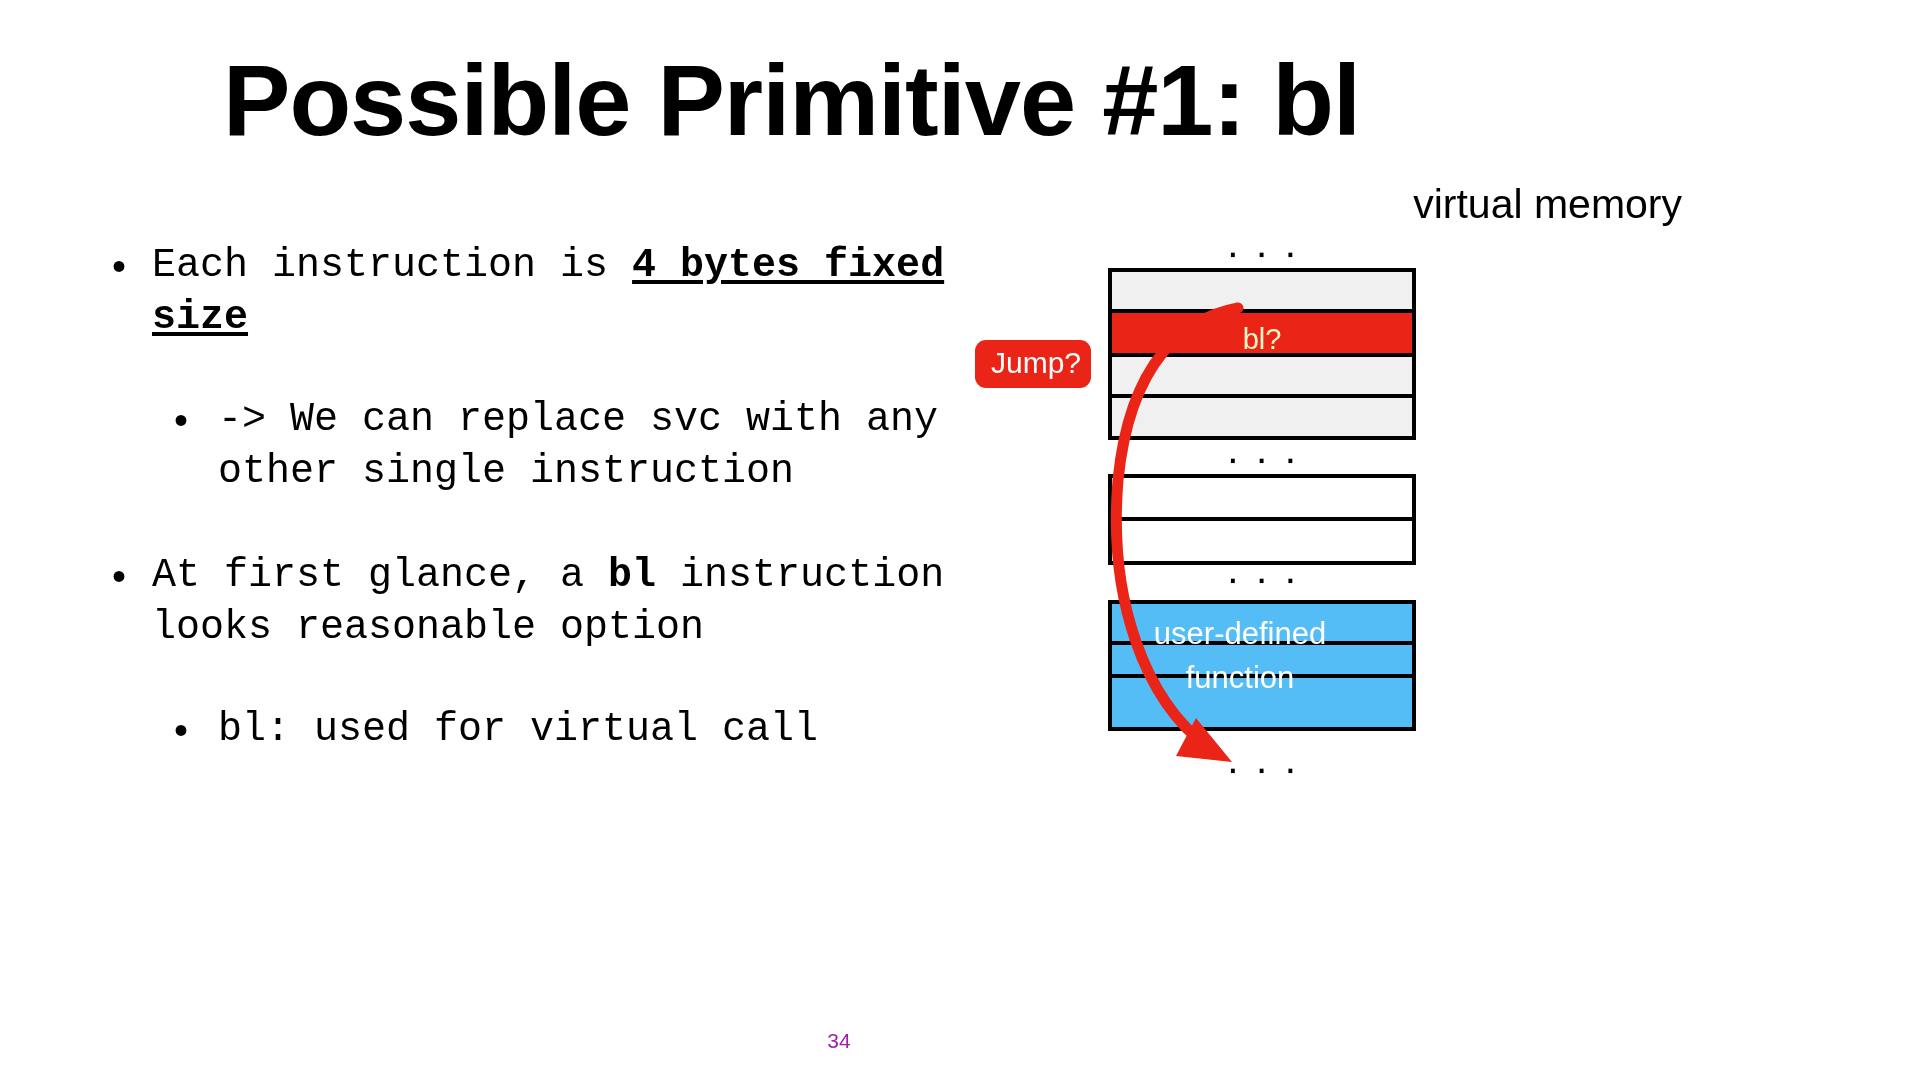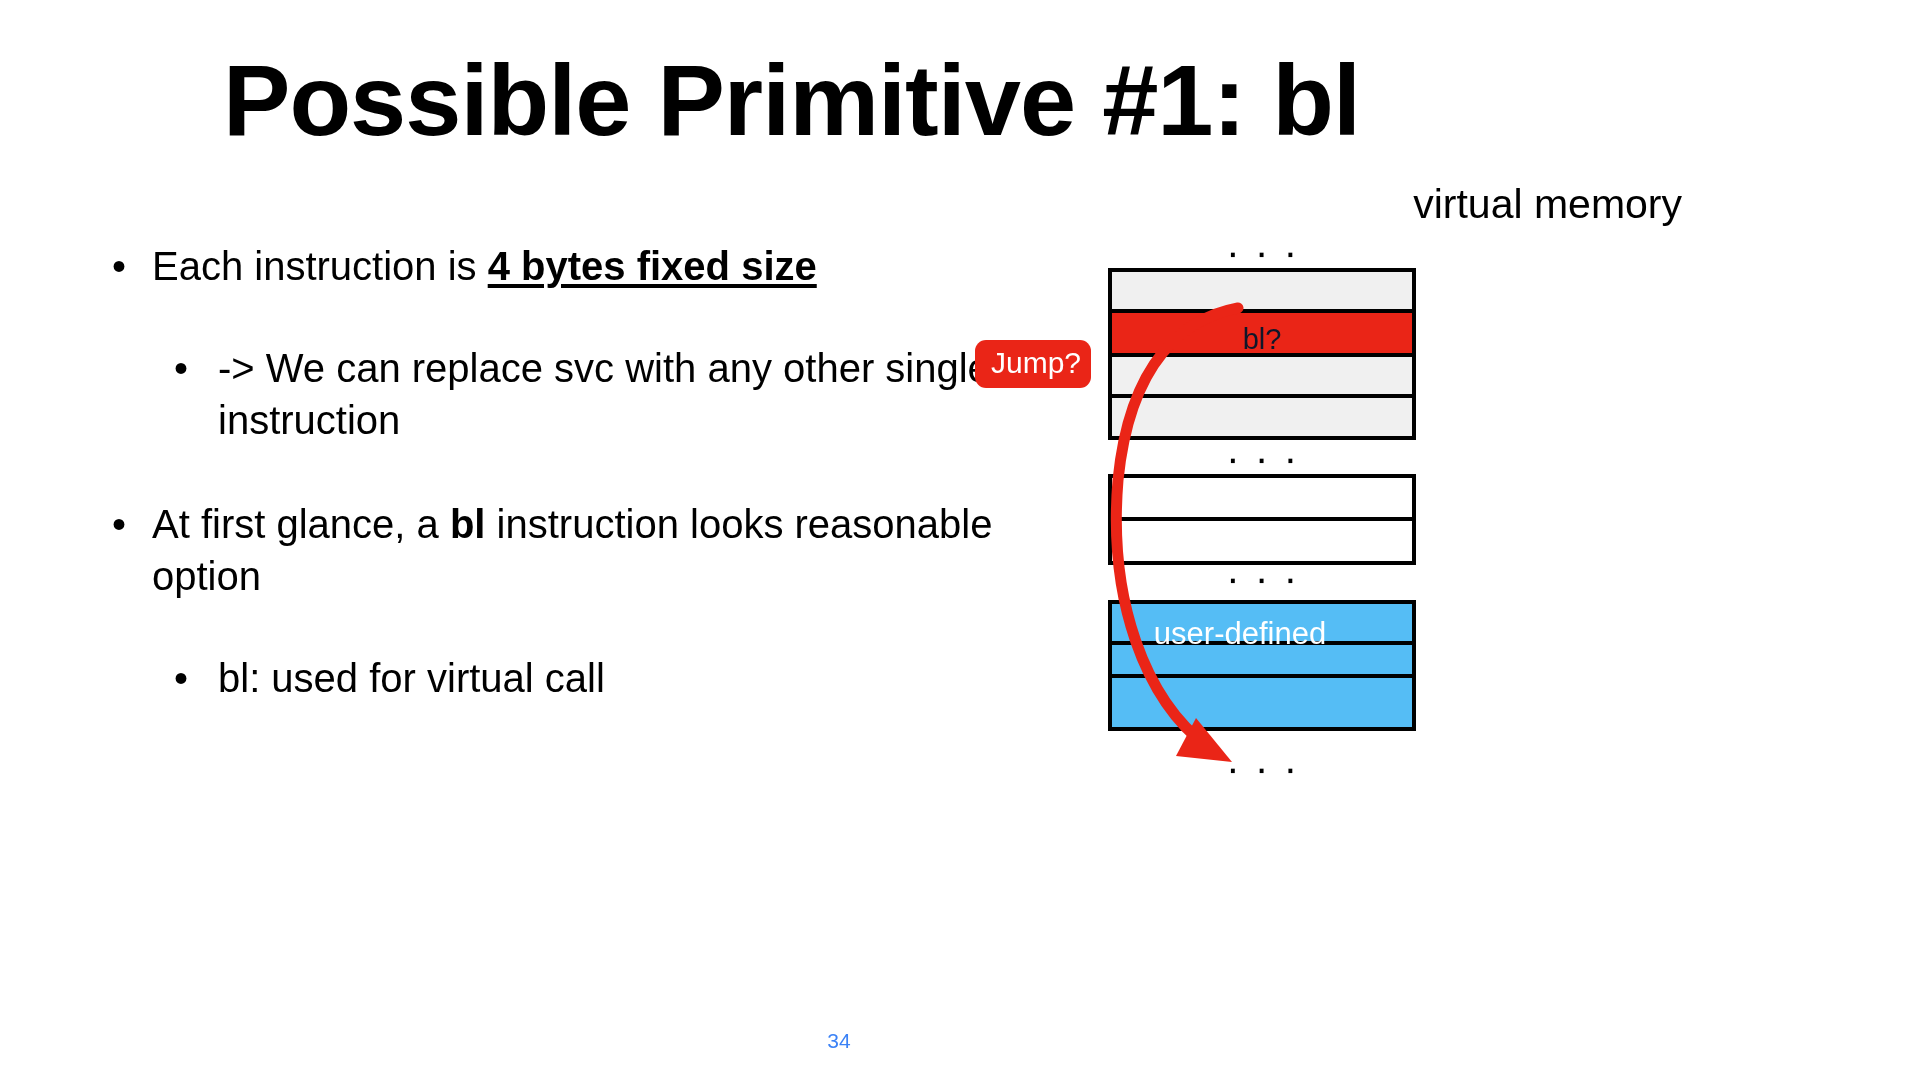--- a/index.html
+++ b/index.html
@@ -48,20 +48,21 @@
   .bullet-dot {
     flex: 0 0 auto;
     width: 40px;
     text-align: left;
     font-size: 40px;
     line-height: 1.3;
   }
   .bullet-l2 .bullet-dot { width: 44px; }
   .bullet-text {
     flex: 1 1 auto;
+    font-family: Liberation Mono, monospace;
   }
   .strong-underline {
     font-weight: bold;
     text-decoration: underline;
     text-underline-offset: 4px;
   }
   .strong-only { font-weight: bold; }
 
   
   #memory-diagram {
@@ -110,21 +111,21 @@
   .row-gray  { background: #f0f0f0; }
   .row-white { background: #ffffff; }
   .row-red   { background: #ea2517; }
   .row-blue  { background: #55bdf5; }
 
   .row-label {
     position: absolute;
     left: 0;
     width: 100%;
     text-align: center;
-    color: #0f172a;
+    color: #fef9c3;
     font-size: 29px;
     line-height: 1;
   }
 
   
   #blue-text-overlay {
     position: absolute;
     left: 8px;
     width: 264px;
     text-align: center;
@@ -156,21 +157,21 @@
   }
 
   
   #page-number {
     position: absolute;
     left: 0;
     top: 1029px;
     width: 1678px;
     text-align: center;
     font-size: 21px;
-    color: #3b82f6;
+    color: #a21caf;
   }
 </style>
 </head>
 <body>
 
 <div id="slide-title">Possible Primitive #1: bl</div>
 
 <div id="bullet-list">
 
   <div class="bullet-row bullet-l1">
@@ -220,20 +221,21 @@
   <div class="ellipsis" style="left:8px; top:378px;">∙ ∙ ∙</div>
 
   <div class="mem-block" style="top:420px; height:131px;">
     <div class="mem-row row-blue" style="height:41px;"></div>
     <div class="mem-row row-blue" style="height:33px;"></div>
     <div class="mem-row row-blue" style="height:49px;"></div>
   </div>
 
   <div id="blue-text-overlay" style="top:432px;">
     <div>user-defined</div>
+    <div>function</div>
   </div>
 
   <div class="ellipsis" style="left:8px; top:568px;">∙ ∙ ∙</div>
 
   <div id="jump-label" style="left:-125px; top:160px;">Jump?</div>
 
   <svg id="jump-arrow" viewBox="0 0 330 520">
     <path d="M 268 8
              C 215 18, 160 60, 148 180
              C 138 300, 175 400, 238 447" fill="none" stroke="#ea2517" stroke-width="11" stroke-linecap="round"></path>

